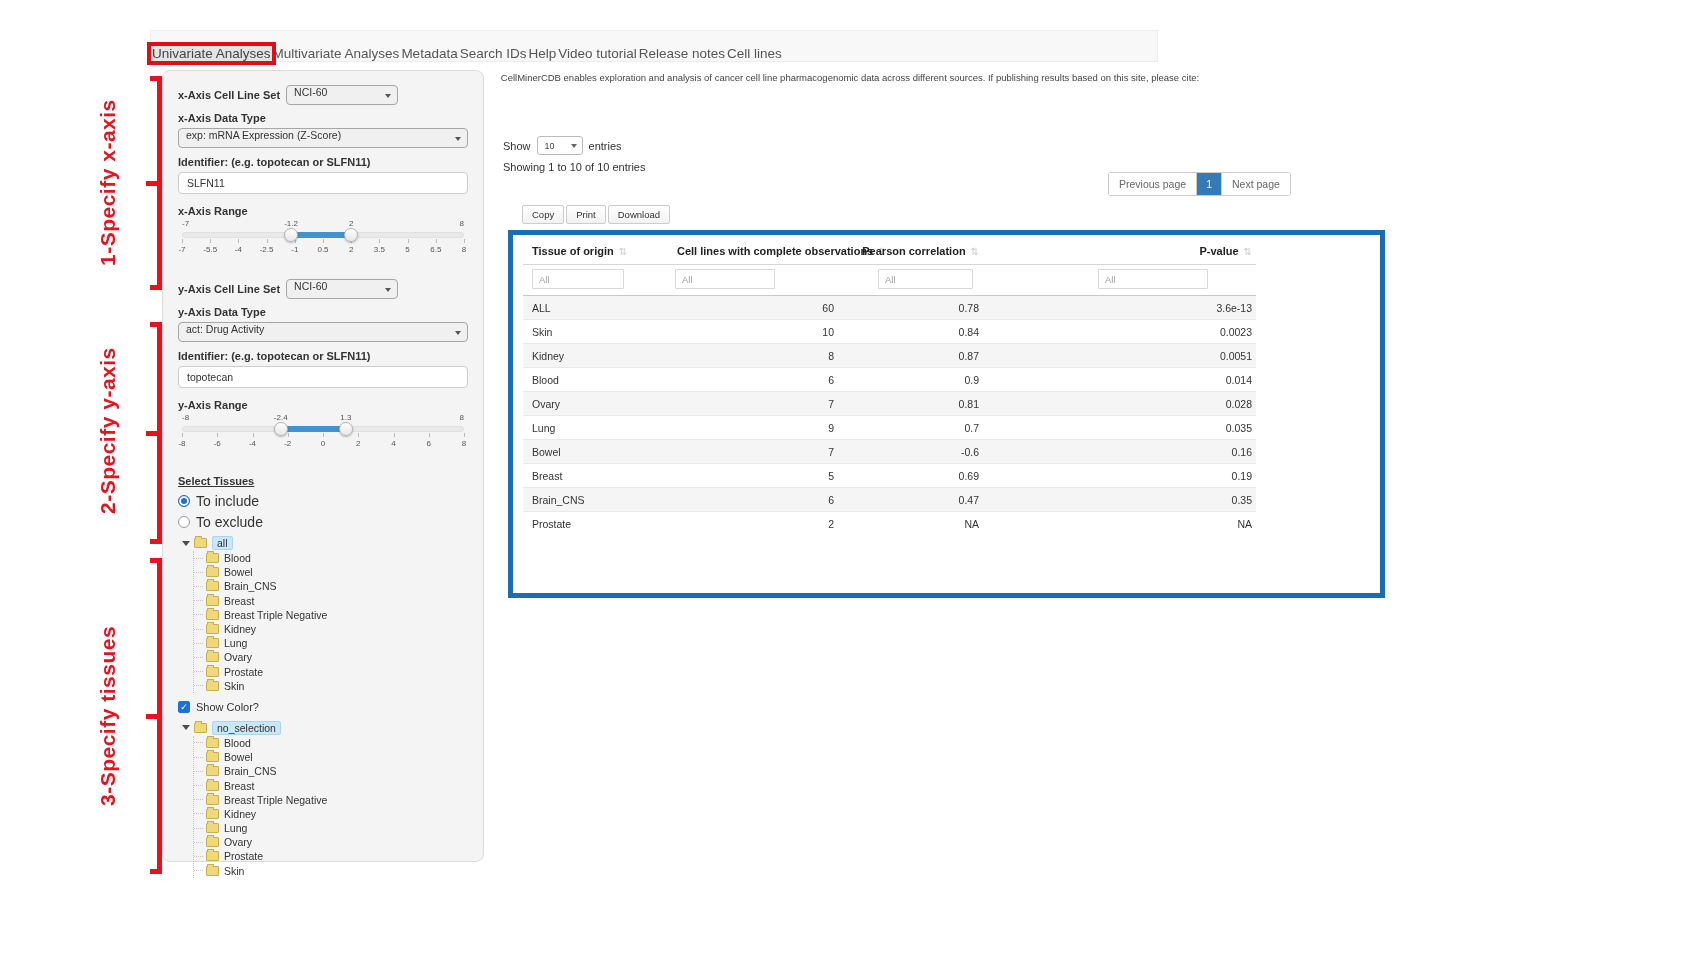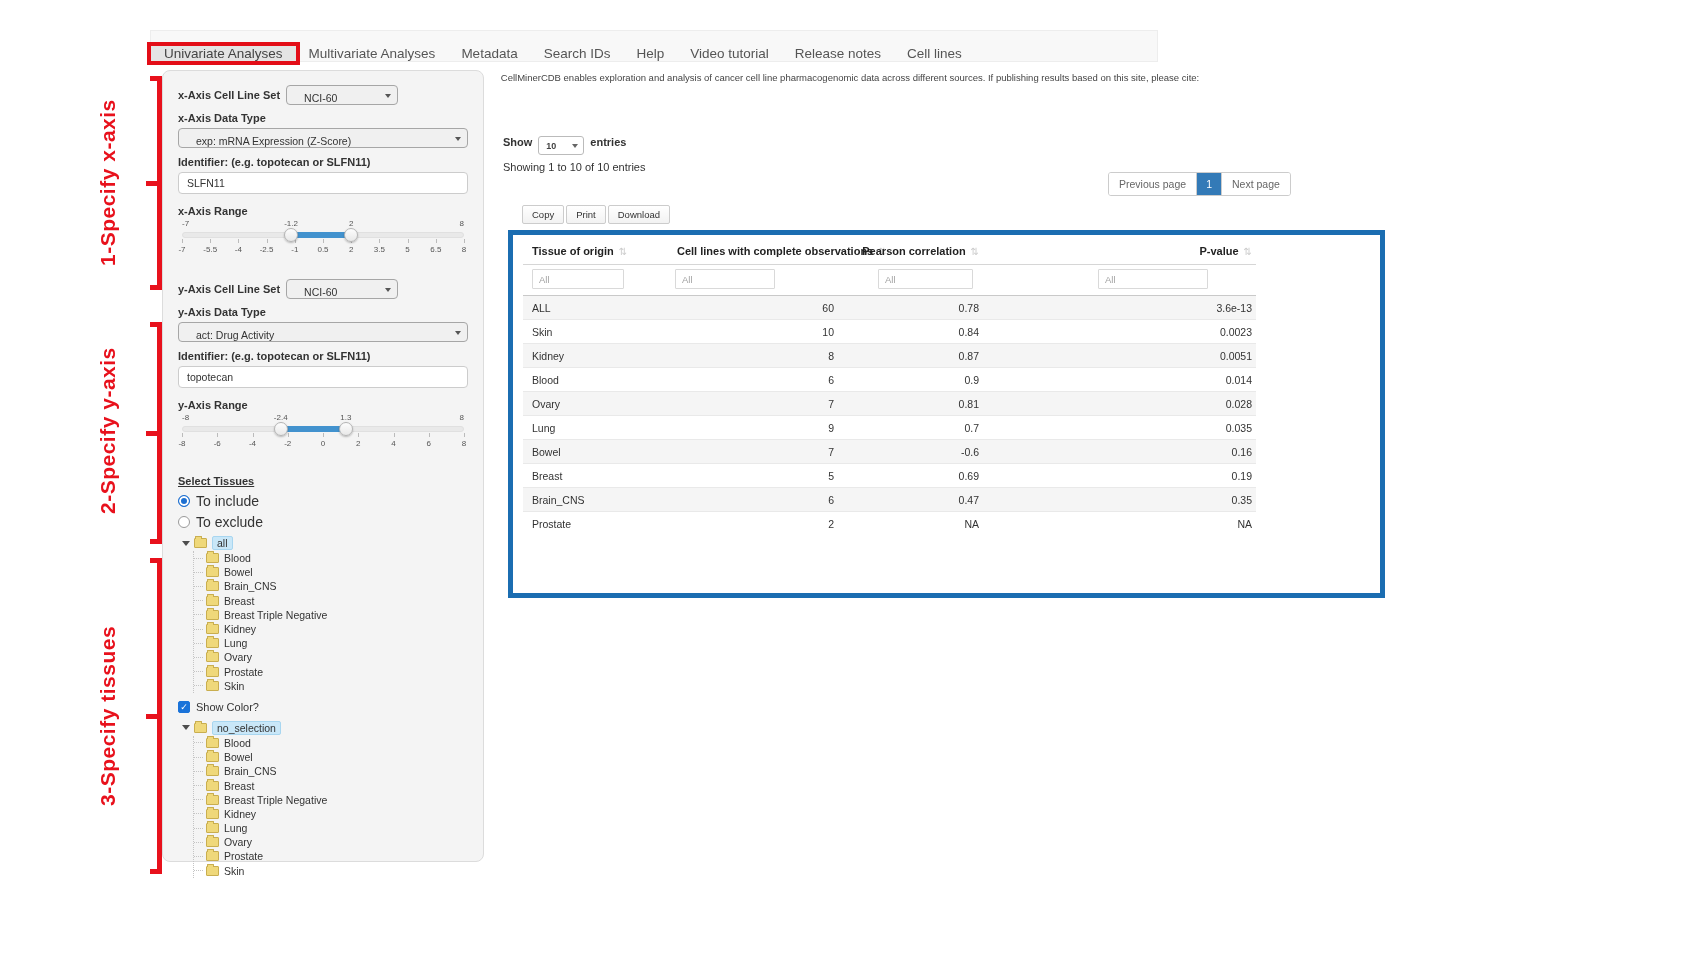--- a/index.html
+++ b/index.html
@@ -3,42 +3,42 @@
 <meta charset="utf-8">
 <style>
   * { margin:0; padding:0; box-sizing:border-box; }
   html,body { background:#fff; }
   body { font-family:"Liberation Sans","DejaVu Sans",sans-serif; color:#333; }
   .canvas { position:relative; width:1700px; height:956px; background:#fff; overflow:hidden; }
 
   
   .navbar { position:absolute; left:150px; top:30px; width:1008px; height:32px;
             background:#f8f8f8; border:1px solid #ededed; display:flex; align-items:stretch; }
-  .nav-tab { display:flex; align-items:center; padding:0 13px; font-size:13.5px; color:#555;
+  .nav-tab { display:flex; align-items:center; padding:0 1px; font-size:13.5px; color:#555;
              cursor:pointer; white-space:nowrap;margin-top:15px; }
   .nav-tab.active { background:#e4e4e4; color:#444; outline:4px solid #e30d17; outline-offset:0; z-index:5; }
 
   
   .annot-label { position:absolute; writing-mode:vertical-rl; transform:rotate(180deg);
                  color:#e8111c; font-weight:bold; font-size:21px; display:flex; align-items:center;
                  justify-content:center; letter-spacing:.5px; }
   .bracket { position:absolute; width:12px; border-top:5px solid #e8111c;
              border-bottom:5px solid #e8111c; border-right:5px solid #e8111c; z-index:4; }
   .bracket::after { content:""; position:absolute; top:50%; margin-top:-2.5px; left:-4px;
                     width:11px; height:5px; background:#e8111c; }
 
   
   .sidebar { position:absolute; left:162px; top:70px; width:322px; height:792px;
              background:#f4f4f4; border:1px solid #dcdcdc; border-radius:8px; padding:14px 15px; }
   .fld-label { font-size:11px; font-weight:bold; color:#333; margin-bottom:4px; }
   .fld-row { display:flex; align-items:center; margin-bottom:7px; }
   .fld-row .fld-label { margin:0 6px 0 0; }
   .select { position:relative; background:#f0f0f0; border:1px solid #a6a6a6; border-radius:4px;
-            height:20px; font-size:10.5px; color:#333; display:flex; align-items:flex-end;
-            padding:0 18px 0 17px; cursor:pointer; }
+            height:20px; font-size:10.5px; color:#333; display:flex; align-items:flex-start;
+            padding:0 18px 0 7px; cursor:pointer; }
   .select .caret { position:absolute; right:6px; top:8px; width:0; height:0;
                    border-left:3.5px solid transparent; border-right:3.5px solid transparent;
                    border-top:4px solid #555; }
   .select.small { width:112px; }
   .select.full { width:100%; margin-bottom:8px; }
   .text-input { width:100%; height:22px; background:#fff; border:1px solid #ccc; border-radius:4px;
                 font-size:10.5px; color:#333; padding:0 8px; margin-bottom:11px;
                 font-family:"Liberation Sans","DejaVu Sans",sans-serif; }
 
   
@@ -82,22 +82,22 @@
 
   
   .citation1 { position:absolute; left:500px; top:72px; width:700px; text-align:center;
                font-size:9.5px; color:#444; }
   .citation2 { position:absolute; left:500px; top:86px; width:700px; text-align:center;
                font-size:9.5px; color:#2e7dd1; cursor:pointer; }
   .main-tabs { position:absolute; left:503px; top:100px; height:30px; display:flex; align-items:center; }
   .main-tab { font-size:11.5px; color:#337ab7; margin-right:27px; cursor:pointer; white-space:nowrap; }
   .main-tab.active { color:#333; border:2px solid #4f93d6; border-radius:3px; background:#fff;
                      padding:6px 12px; margin-right:0; }
-  .show-entries { position:absolute; left:503px; top:136px; display:flex; 
-                  font-size:11px; color:#333;font-weight:bold; }
+  .show-entries { position:absolute; left:503px; top:136px; display:flex; align-items:center;
+                  font-size:11px; color:#333; }
   .entries-select { position:relative; width:46px; height:19px; border:1px solid #bbb; border-radius:3px;
                     background:#fff; font-size:9px; color:#444; display:flex; align-items:center;
                     padding:0 14px 0 7px; margin:0 6px; cursor:pointer; }
   .entries-select .caret { position:absolute; right:5px; top:7px; width:0; height:0;
                            border-left:3px solid transparent; border-right:3px solid transparent;
                            border-top:4px solid #666; }
   .showing-text { position:absolute; left:503px; top:161px; font-size:11px; color:#333; }
   .pagination { position:absolute; left:1108px; top:172px; display:flex; border:1px solid #ccc;
                 border-radius:3px; overflow:hidden; background:#fff; }
   .page-btn { font-size:10.5px; color:#666; padding:5px 10px; cursor:pointer; background:#fff; white-space:nowrap; }

